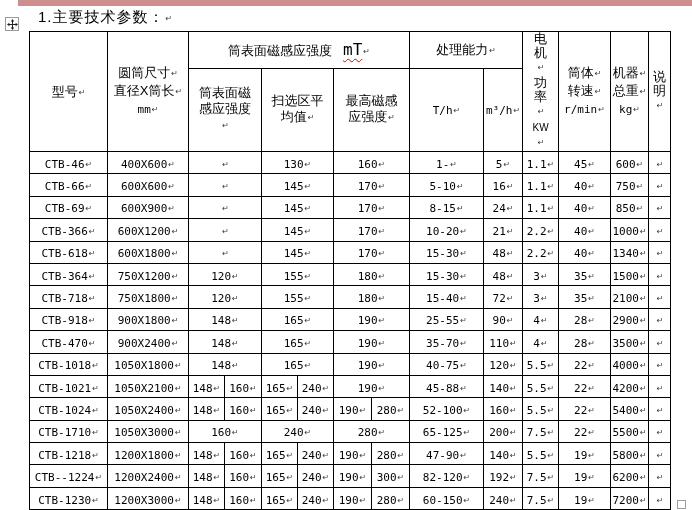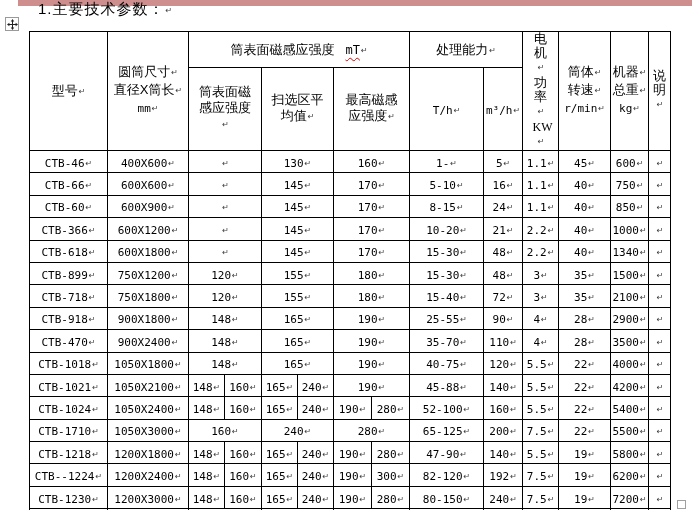--- a/index.html
+++ b/index.html
@@ -7,21 +7,21 @@
     width:692px;height:510px;position:relative;background:#fff;overflow:hidden;
     font-family:"Liberation Sans","DejaVu Sans",sans-serif;color:#000;
   }
   .top-bar{position:absolute;left:18px;top:0;width:674px;height:6px;}
   .move-handle{
     position:absolute;left:5px;top:17px;width:14px;height:14px;
     border:1px solid #9a9a9a;background:#fdfdfd;box-sizing:border-box;
     display:flex;align-items:center;justify-content:center;cursor:move;
   }
   .doc-title{
-    position:absolute;left:38px;top:0;font-size:15px;letter-spacing:1px;
+    position:absolute;left:38px;top:8px;font-size:15px;letter-spacing:1px;
     color:#000;white-space:nowrap;
   }
   .pm{
     font-family:"DejaVu Sans",sans-serif;font-size:8px;color:#3a3a3a;
     margin-left:1px;position:relative;top:-1px;display:inline-block;
   }
   table.spec{
     position:absolute;left:29px;top:31px;border-collapse:collapse;
     table-layout:fixed;width:641px;
   }
@@ -30,23 +30,23 @@
     padding:0;overflow:hidden;
   }
   tr.h1 td{height:25px;font-size:13px;}
   tr.h2 td{height:58px;font-size:13px;}
   tr.data-row td{height:21.4px;}
   .cjk{font-size:13px;}
   .num,.v{font-family:"DejaVu Sans Mono","Liberation Mono",monospace;font-size:11px;}
   .wrap4{display:inline-block;width:56px;line-height:16px;font-size:13px;}
   .line{line-height:16px;font-size:13px;}
   .vseg{width:16px;margin:0 auto;word-break:break-all;line-height:14px;font-size:13px;}
-  .vseg .lat{font-family:Liberation Serif, serif;font-size:12px;white-space:nowrap;}
+  .vseg .lat{font-family:Liberation Sans, sans-serif;font-size:10px;white-space:nowrap;}
   .unit-wavy{
-    margin-left:11px;font-family:"DejaVu Sans Mono",monospace;font-size:12px;
+    margin-left:11px;font-family:"DejaVu Sans Mono",monospace;font-size:16px;
     text-decoration-line:underline;text-decoration-style:wavy;
     text-decoration-thickness:1px;text-underline-offset:3px;
   }
   .resize-handle{
     position:absolute;left:677px;top:500px;width:9px;height:9px;
     border:1px solid #a0a0a0;background:#fff;box-sizing:border-box;cursor:nwse-resize;
   }
 </style>
 </head>
 <body>
@@ -164,21 +164,21 @@
         <td colspan="2"><span class="v">145</span><span class="pm">↵</span></td>
         <td colspan="2"><span class="v">170</span><span class="pm">↵</span></td>
         <td><span class="v">5-10</span><span class="pm">↵</span></td>
         <td><span class="v">16</span><span class="pm">↵</span></td>
         <td><span class="v">1.1</span><span class="pm">↵</span></td>
         <td><span class="v">40</span><span class="pm">↵</span></td>
         <td><span class="v">750</span><span class="pm">↵</span></td>
         <td><span class="pm">↵</span></td>
       </tr>
       <tr class="data-row">
-        <td><span class="v">CTB-60</span><span class="pm">↵</span></td>
+        <td><span class="v">CTB-69</span><span class="pm">↵</span></td>
         <td><span class="v">600X900</span><span class="pm">↵</span></td>
         <td colspan="2"><span class="pm">↵</span></td>
         <td colspan="2"><span class="v">145</span><span class="pm">↵</span></td>
         <td colspan="2"><span class="v">170</span><span class="pm">↵</span></td>
         <td><span class="v">8-15</span><span class="pm">↵</span></td>
         <td><span class="v">24</span><span class="pm">↵</span></td>
         <td><span class="v">1.1</span><span class="pm">↵</span></td>
         <td><span class="v">40</span><span class="pm">↵</span></td>
         <td><span class="v">850</span><span class="pm">↵</span></td>
         <td><span class="pm">↵</span></td>
@@ -203,21 +203,21 @@
         <td colspan="2"><span class="v">145</span><span class="pm">↵</span></td>
         <td colspan="2"><span class="v">170</span><span class="pm">↵</span></td>
         <td><span class="v">15-30</span><span class="pm">↵</span></td>
         <td><span class="v">48</span><span class="pm">↵</span></td>
         <td><span class="v">2.2</span><span class="pm">↵</span></td>
         <td><span class="v">40</span><span class="pm">↵</span></td>
         <td><span class="v">1340</span><span class="pm">↵</span></td>
         <td><span class="pm">↵</span></td>
       </tr>
       <tr class="data-row">
-        <td><span class="v">CTB-899</span><span class="pm">↵</span></td>
+        <td><span class="v">CTB-364</span><span class="pm">↵</span></td>
         <td><span class="v">750X1200</span><span class="pm">↵</span></td>
         <td colspan="2"><span class="v">120</span><span class="pm">↵</span></td>
         <td colspan="2"><span class="v">155</span><span class="pm">↵</span></td>
         <td colspan="2"><span class="v">180</span><span class="pm">↵</span></td>
         <td><span class="v">15-30</span><span class="pm">↵</span></td>
         <td><span class="v">48</span><span class="pm">↵</span></td>
         <td><span class="v">3</span><span class="pm">↵</span></td>
         <td><span class="v">35</span><span class="pm">↵</span></td>
         <td><span class="v">1500</span><span class="pm">↵</span></td>
         <td><span class="pm">↵</span></td>
@@ -352,21 +352,21 @@
       </tr>
       <tr class="data-row">
         <td><span class="v">CTB-1230</span><span class="pm">↵</span></td>
         <td><span class="v">1200X3000</span><span class="pm">↵</span></td>
         <td><span class="v">148</span><span class="pm">↵</span></td>
         <td><span class="v">160</span><span class="pm">↵</span></td>
         <td><span class="v">165</span><span class="pm">↵</span></td>
         <td><span class="v">240</span><span class="pm">↵</span></td>
         <td><span class="v">190</span><span class="pm">↵</span></td>
         <td><span class="v">280</span><span class="pm">↵</span></td>
-        <td><span class="v">80-150</span><span class="pm">↵</span></td>
+        <td><span class="v">60-150</span><span class="pm">↵</span></td>
         <td><span class="v">240</span><span class="pm">↵</span></td>
         <td><span class="v">7.5</span><span class="pm">↵</span></td>
         <td><span class="v">19</span><span class="pm">↵</span></td>
         <td><span class="v">7200</span><span class="pm">↵</span></td>
         <td><span class="pm">↵</span></td>
       </tr>
       <tr class="data-row">
         <td></td>
         <td></td>
         <td colspan="2"></td>

